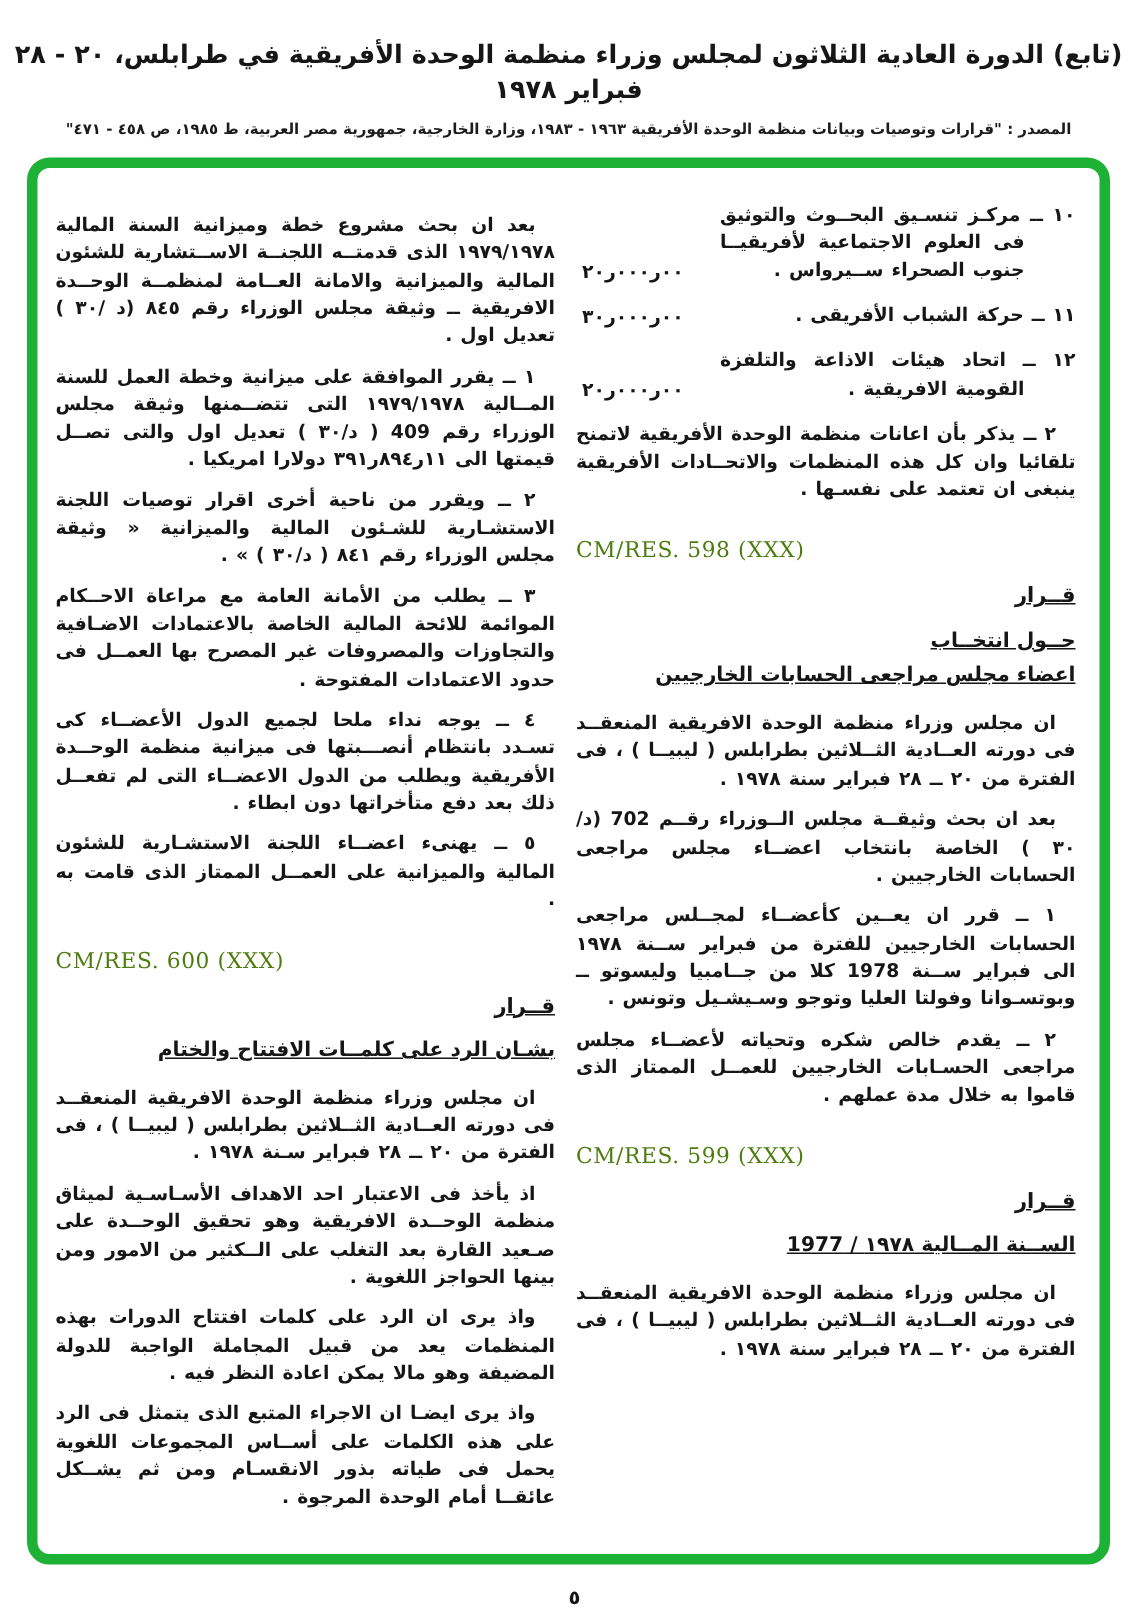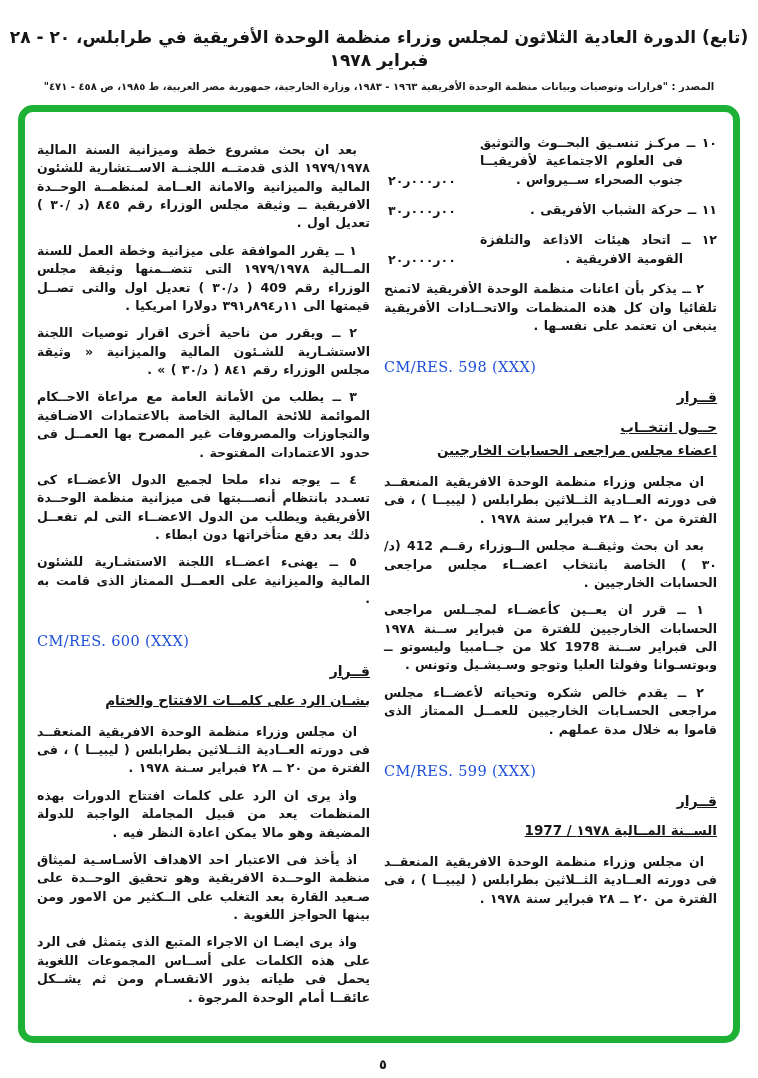--- a/index.html
+++ b/index.html
@@ -61,21 +61,21 @@
     position:absolute; left:4px; bottom:1px;
     font-size:12.5px; font-weight:bold;
     white-space:nowrap;
   }
   .ref{
     direction:ltr; text-align:left;
     margin:24px 0 2px;
     font-family:"DejaVu Serif",serif;
     font-size:14.5px; font-weight:normal;
     letter-spacing:0.4px;
-    color:#1d4ed8;
+    color:#4d7c0f;
   }
   .hd{ text-align:right;text-decoration:underline; }
   .hd.qarar{ margin:10px 0 4px; }
   .hd.sub{ margin:6px 0 10px; }
   .hd-line{
     font-size:13.5px; font-weight:bold; line-height:1.75;
   }
   .hd.qarar .hd-line{ font-size:14px; }
   .pagefoot{
     text-align:center;
@@ -115,21 +115,21 @@
         <p class="para">٢ ــ يذكر بأن اعانات منظمة الوحدة الأفريقية لاتمنح تلقائيا وان كل هذه المنظمات والاتحــادات الأفريقية ينبغى ان تعتمد على نفسـها .</p>
         <div class="ref">CM/RES. 598 (XXX)</div>
         <div class="hd qarar">
           <div class="hd-line">قــرار</div>
         </div>
         <div class="hd sub">
           <div class="hd-line">حــول انتخــاب</div>
           <div class="hd-line">اعضاء مجلس مراجعى الحسابات الخارجيين</div>
         </div>
         <p class="para">ان مجلس وزراء منظمة الوحدة الافريقية المنعقــد فى دورته العــادية الثــلاثين بطرابلس ( ليبيــا ) ، فى الفترة من ٢٠ ــ ٢٨ فبراير سنة ١٩٧٨ .</p>
-        <p class="para">بعد ان بحث وثيقــة مجلس الــوزراء رقــم 412 (د/٣٠ ) الخاصة بانتخاب اعضــاء مجلس مراجعى الحسابات الخارجيين .</p>
+        <p class="para">بعد ان بحث وثيقــة مجلس الــوزراء رقــم 702 (د/٣٠ ) الخاصة بانتخاب اعضــاء مجلس مراجعى الحسابات الخارجيين .</p>
         <p class="para">١ ــ قرر ان يعــين كأعضــاء لمجــلس مراجعى الحسابات الخارجيين للفترة من فبراير ســنة ١٩٧٨ الى فبراير ســنة 1978 كلا من جــامبيا وليسوتو ــ وبوتسـوانا وفولتا العليا وتوجو وسـيشـيل وتونس .</p>
         <p class="para">٢ ــ يقدم خالص شكره وتحياته لأعضــاء مجلس مراجعى الحسـابات الخارجيين للعمــل الممتاز الذى قاموا به خلال مدة عملهم .</p>
         <div class="ref">CM/RES. 599 (XXX)</div>
         <div class="hd qarar">
           <div class="hd-line">قــرار</div>
         </div>
         <div class="hd sub">
           <div class="hd-line">الســنة المــالية ١٩٧٨ / 1977</div>
         </div>
         <p class="para">ان مجلس وزراء منظمة الوحدة الافريقية المنعقــد فى دورته العــادية الثــلاثين بطرابلس ( ليبيــا ) ، فى الفترة من ٢٠ ــ ٢٨ فبراير سنة ١٩٧٨ .</p>
@@ -142,22 +142,22 @@
         <p class="para">٤ ــ يوجه نداء ملحا لجميع الدول الأعضــاء كى تسـدد بانتظام أنصـــبتها فى ميزانية منظمة الوحــدة الأفريقية ويطلب من الدول الاعضــاء التى لم تفعــل ذلك بعد دفع متأخراتها دون ابطاء .</p>
         <p class="para">٥ ــ يهنىء اعضــاء اللجنة الاستشـارية للشئون المالية والميزانية على العمــل الممتاز الذى قامت به .</p>
         <div class="ref">CM/RES. 600 (XXX)</div>
         <div class="hd qarar">
           <div class="hd-line">قــرار</div>
         </div>
         <div class="hd sub">
           <div class="hd-line">بشـان الرد على كلمــات الافتتاح والختام</div>
         </div>
         <p class="para">ان مجلس وزراء منظمة الوحدة الافريقية المنعقــد فى دورته العــادية الثــلاثين بطرابلس ( ليبيــا ) ، فى الفترة من ٢٠ ــ ٢٨ فبراير سـنة ١٩٧٨ .</p>
+        <p class="para">اذ يأخذ فى الاعتبار احد الاهداف الأسـاسـية لميثاق منظمة الوحــدة الافريقية وهو تحقيق الوحــدة على صـعيد القارة بعد التغلب على الــكثير من الامور ومن بينها الحواجز اللغوية .</p>
         <p class="para">واذ يرى ان الرد على كلمات افتتاح الدورات بهذه المنظمات يعد من قبيل المجاملة الواجبة للدولة المضيفة وهو مالا يمكن اعادة النظر فيه .</p>
-        <p class="para">اذ يأخذ فى الاعتبار احد الاهداف الأسـاسـية لميثاق منظمة الوحــدة الافريقية وهو تحقيق الوحــدة على صـعيد القارة بعد التغلب على الــكثير من الامور ومن بينها الحواجز اللغوية .</p>
         <p class="para">واذ يرى ايضـا ان الاجراء المتبع الذى يتمثل فى الرد على هذه الكلمات على أســاس المجموعات اللغوية يحمل فى طياته بذور الانقسـام ومن ثم يشــكل عائقــا أمام الوحدة المرجوة .</p>
       </section>
   </div>
 
   <div class="pagefoot">
     <span class="pagenum">٥</span>
   </div>
 </div>
 
 </body></html>

